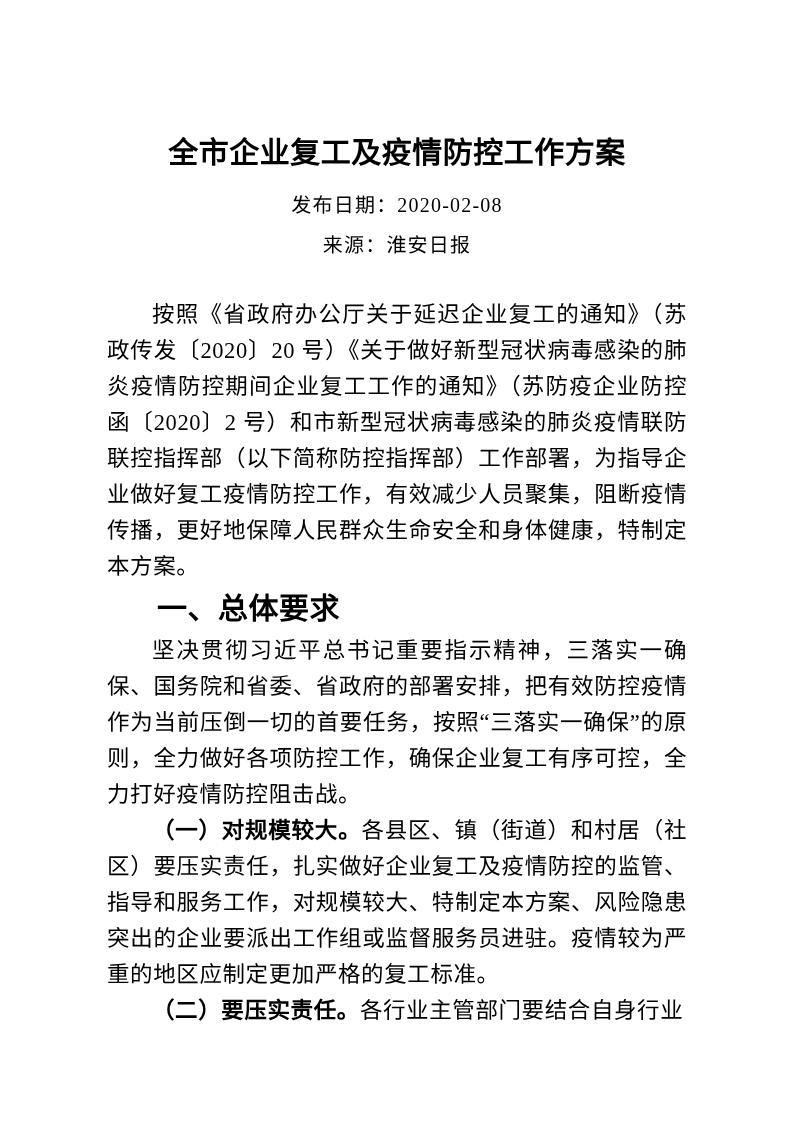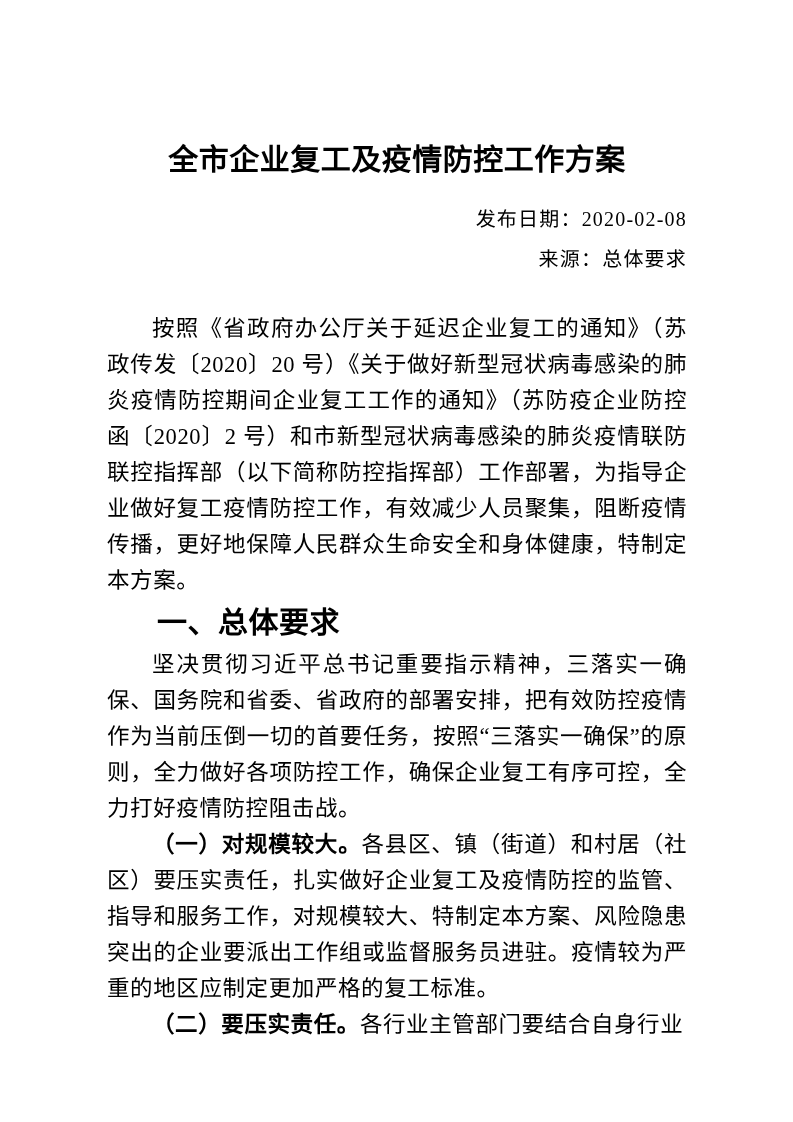--- a/index.html
+++ b/index.html
@@ -29,27 +29,27 @@
   }
 
   
   .doc-title {
     font-family: "Liberation Sans", "DejaVu Sans", sans-serif;
     font-weight: 700;
     font-size: 30px;
     line-height: 40px;
     text-align: center;
     letter-spacing: 0.5px;
-    margin: 7px;
+    margin: 0;
     padding-top: 133px;
     white-space: nowrap;
   }
 
   .meta-line {
-    text-align: right;
+    text-align: center;
     font-size: 20px;
     line-height: 28px;
     letter-spacing: 1.2px;
     margin: 0;
   }
 
   .meta-date {
     padding-top: 18px;
   }
 
@@ -91,21 +91,21 @@
 </head>
 <body>
 
 <div class="page">
   <div class="content">
 
     <h1 class="doc-title">全市企业复工及疫情防控工作方案</h1>
 
     <p class="meta-line meta-date">发布日期：2020-02-08</p>
 
-    <p class="meta-line meta-source">来源：总体要求</p>
+    <p class="meta-line meta-source">来源：淮安日报</p>
 
     <div class="body-block">
 
       <p class="para">按照《省政府办公厅关于延迟企业复工的通知》（苏政传发〔2020〕20 号）《关于做好新型冠状病毒感染的肺炎疫情防控期间企业复工工作的通知》（苏防疫企业防控函〔2020〕2 号）和市新型冠状病毒感染的肺炎疫情联防联控指挥部（以下简称防控指挥部）工作部署，为指导企业做好复工疫情防控工作，有效减少人员聚集，阻断疫情传播，更好地保障人民群众生命安全和身体健康，特制定本方案。</p>
 
       <h2 class="section-heading">一、总体要求</h2>
 
       <p class="para">坚决贯彻习近平总书记重要指示精神，三落实一确保、国务院和省委、省政府的部署安排，把有效防控疫情作为当前压倒一切的首要任务，按照“三落实一确保”的原则，全力做好各项防控工作，确保企业复工有序可控，全力打好疫情防控阻击战。</p>
 
       <p class="para">

